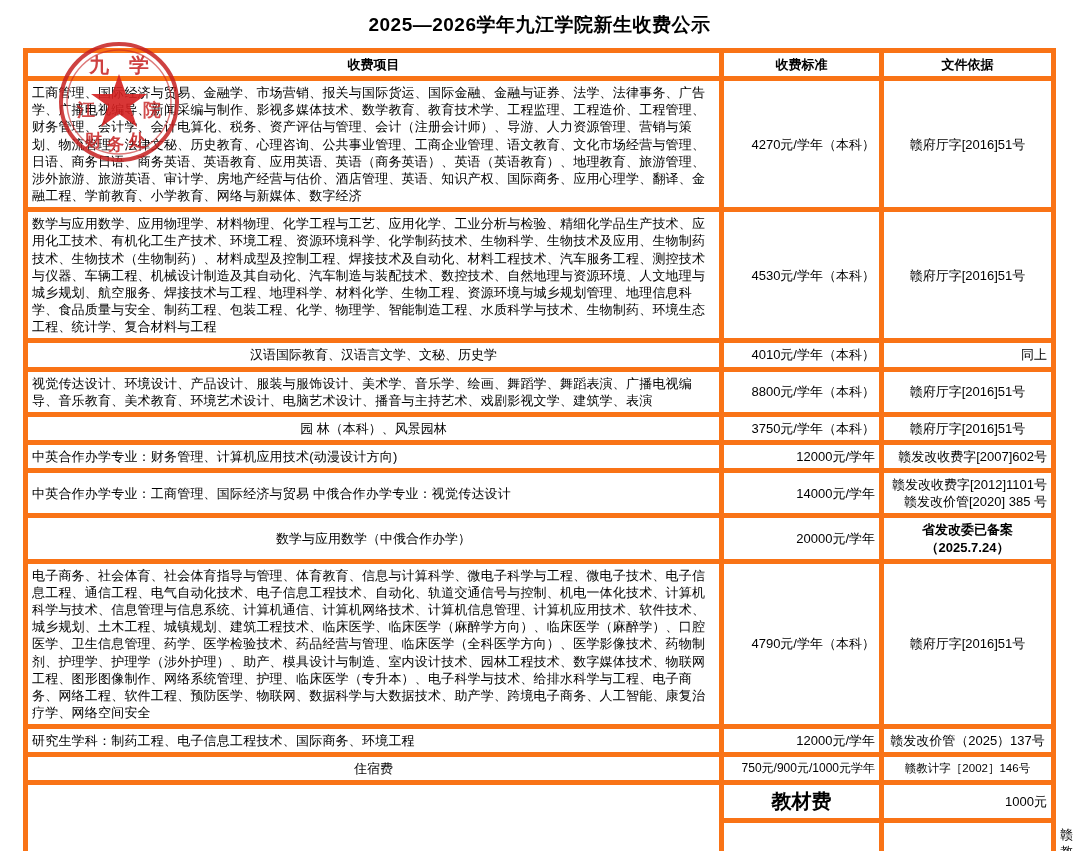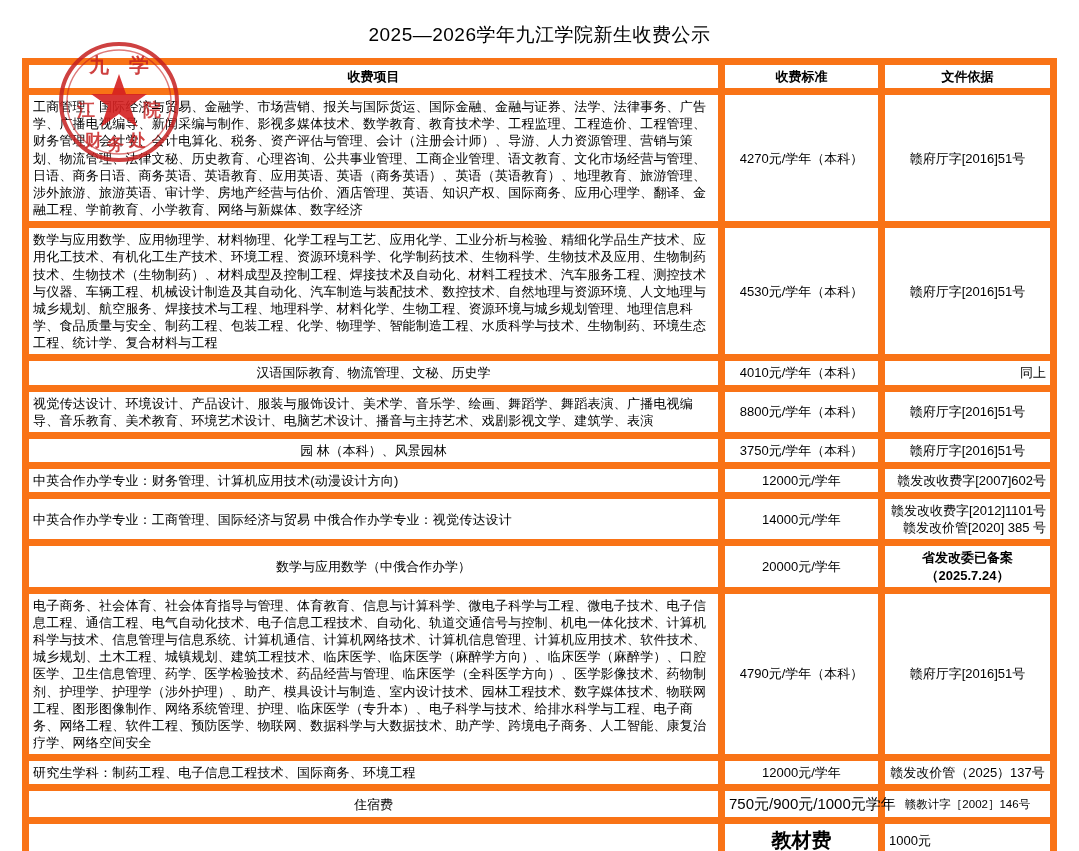--- a/index.html
+++ b/index.html
@@ -16,33 +16,33 @@
     overflow: hidden;
   }
   .page {
     position: relative;
     width: 1079px;
     height: 851px;
   }
   .doc-title {
     text-align: center;
     font-size: 19px;
-    font-weight: normal;
+    font-weight: bold;
     letter-spacing: 0.5px;
     margin: 0;
-    padding: 22px 0 10px 0;
+    padding: 12px 0 10px 0;
   }
   table.fee-table {
     border-collapse: collapse;
     width: 1032px;
     margin: 0 auto;
     table-layout: fixed;
   }
   table.fee-table td, table.fee-table th {
-    border: 7px solid #f97316;
+    border: 5px solid #f97316;
     vertical-align: middle;
     padding: 3px 4px;
     font-size: 13px;
     line-height: 1.32;
   }
   th.hdr {
     text-align: center;
     font-weight: bold;
     font-size: 14.5px;
     padding: 5px 4px;
@@ -52,21 +52,21 @@
   .col-doc  { width: 172px; }
 
   td.item-text {
     text-align: left;
     letter-spacing: 0.2px;
   }
   td.item-center {
     text-align: center;
   }
   td.std {
-    text-align: center;
+    text-align: right;
     padding-left: 6px;
     white-space: nowrap;
     font-size: 13px;
   }
   td.docref {
     text-align: center;
     font-size: 12.5px;
   }
   td.docref-small {
     text-align: right;
@@ -133,21 +133,21 @@
         <td class="item-text">工商管理、国际经济与贸易、金融学、市场营销、报关与国际货运、国际金融、金融与证券、法学、法律事务、广告学、广播电视编导、新闻采编与制作、影视多媒体技术、数学教育、教育技术学、工程监理、工程造价、工程管理、财务管理、会计学、会计电算化、税务、资产评估与管理、会计（注册会计师）、导游、人力资源管理、营销与策划、物流管理、法律文秘、历史教育、心理咨询、公共事业管理、工商企业管理、语文教育、文化市场经营与管理、日语、商务日语、商务英语、英语教育、应用英语、英语（商务英语）、英语（英语教育）、地理教育、旅游管理、涉外旅游、旅游英语、审计学、房地产经营与估价、酒店管理、英语、知识产权、国际商务、应用心理学、翻译、金融工程、学前教育、小学教育、网络与新媒体、数字经济</td>
         <td class="std">4270元/学年（本科）</td>
         <td class="docref">赣府厅字[2016]51号</td>
       </tr>
       <tr>
         <td class="item-text">数学与应用数学、应用物理学、材料物理、化学工程与工艺、应用化学、工业分析与检验、精细化学品生产技术、应用化工技术、有机化工生产技术、环境工程、资源环境科学、化学制药技术、生物科学、生物技术及应用、生物制药技术、生物技术（生物制药）、材料成型及控制工程、焊接技术及自动化、材料工程技术、汽车服务工程、测控技术与仪器、车辆工程、机械设计制造及其自动化、汽车制造与装配技术、数控技术、自然地理与资源环境、人文地理与城乡规划、航空服务、焊接技术与工程、地理科学、材料化学、生物工程、资源环境与城乡规划管理、地理信息科学、食品质量与安全、制药工程、包装工程、化学、物理学、智能制造工程、水质科学与技术、生物制药、环境生态工程、统计学、复合材料与工程</td>
         <td class="std">4530元/学年（本科）</td>
         <td class="docref">赣府厅字[2016]51号</td>
       </tr>
       <tr>
-        <td class="item-center">汉语国际教育、物流管理、文秘、历史学</td>
+        <td class="item-center">汉语国际教育、汉语言文学、文秘、历史学</td>
         <td class="std">4010元/学年（本科）</td>
         <td class="small-left">同上</td>
       </tr>
       <tr>
         <td class="item-text">视觉传达设计、环境设计、产品设计、服装与服饰设计、美术学、音乐学、绘画、舞蹈学、舞蹈表演、广播电视编导、音乐教育、美术教育、环境艺术设计、电脑艺术设计、播音与主持艺术、戏剧影视文学、建筑学、表演</td>
         <td class="std">8800元/学年（本科）</td>
         <td class="docref">赣府厅字[2016]51号</td>
       </tr>
       <tr>
         <td class="item-center">园  林（本科）、风景园林</td>
@@ -175,27 +175,27 @@
         <td class="std">4790元/学年（本科）</td>
         <td class="docref">赣府厅字[2016]51号</td>
       </tr>
       <tr>
         <td class="item-text">研究生学科：制药工程、电子信息工程技术、国际商务、环境工程</td>
         <td class="std">12000元/学年</td>
         <td class="docref">赣发改价管（2025）137号</td>
       </tr>
       <tr>
         <td class="item-center">住宿费</td>
-        <td class="std" style="font-size:15px;">750元/900元/1000元学年</td>
+        <td class="std" style="font-size:12px;">750元/900元/1000元学年</td>
         <td class="docref" style="font-size:11.5px;">赣教计字［2002］146号</td>
       </tr>
       <tr>
         <td rowspan="2" style="width:236px; text-align:center;">代收费</td>
         <td style="text-align:center; font-weight:bold; font-size:20px;">教材费</td>
-        <td style="text-align:left;">1000元</td>
+        <td style="text-align:right;">1000元</td>
         <td style="border:none;"></td>
       </tr>
       <tr>
         <td style="text-align:center;">体检费:</td>
         <td style="text-align:center;">100元/人</td>
         <td class="docref-small">赣教体艺字（2011）32号、赣卫妇控字（2022）8号</td>
       </tr>
 
     </tbody>
   </table>

